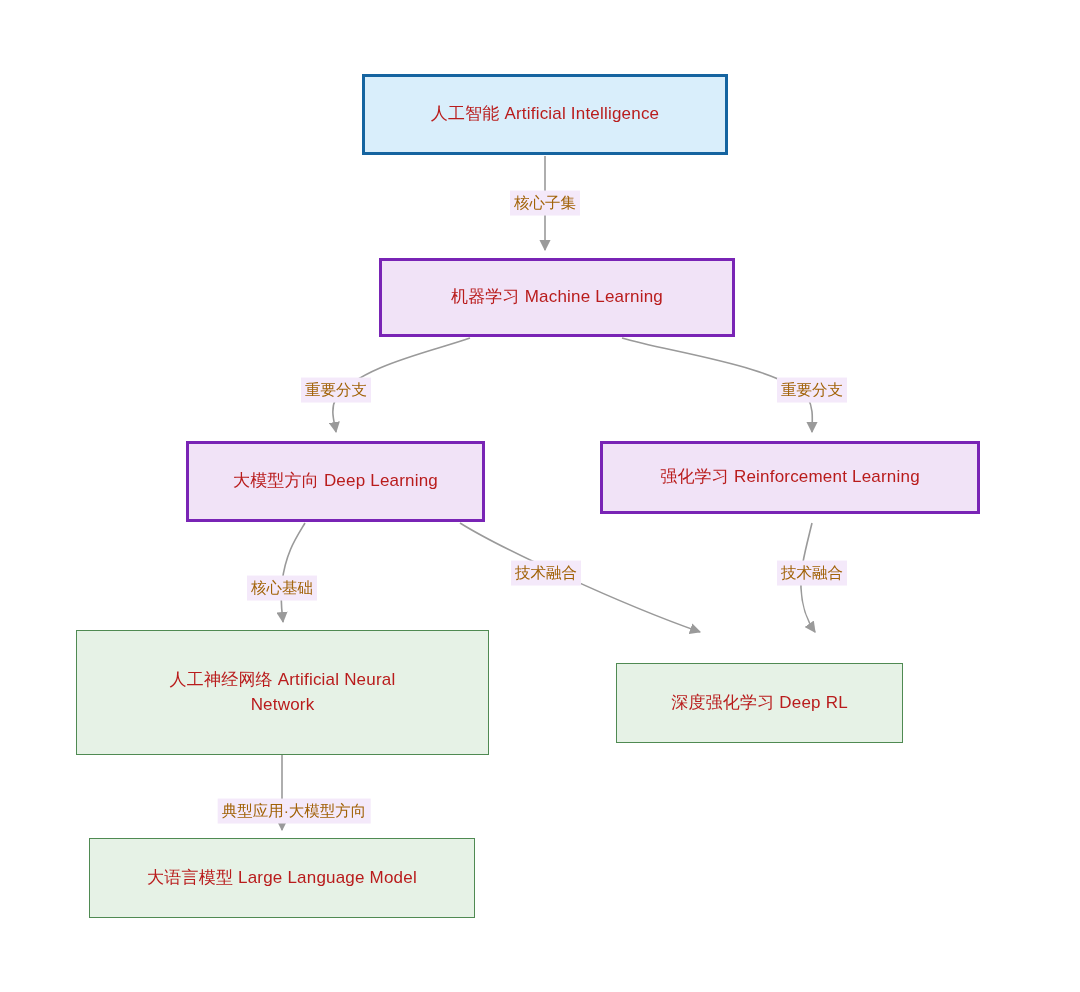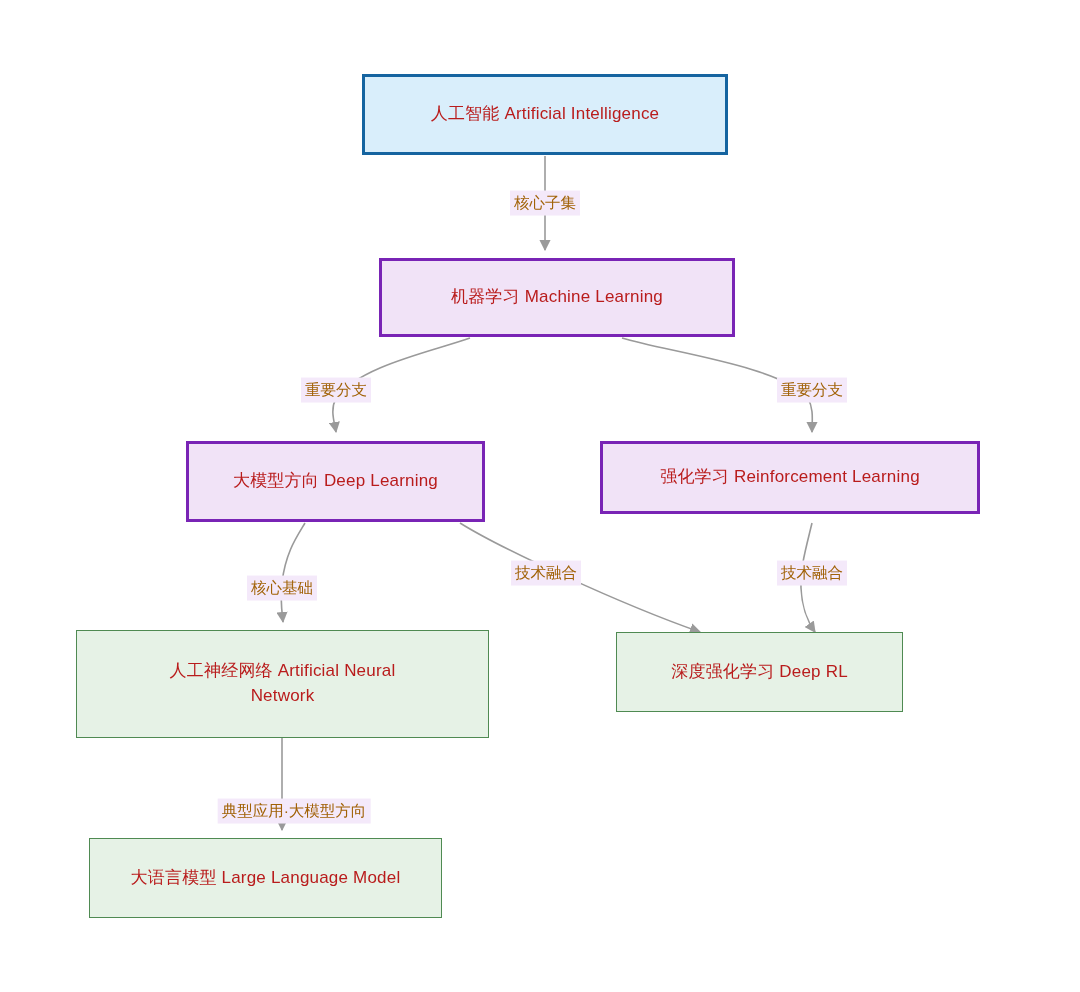--- a/index.html
+++ b/index.html
@@ -94,28 +94,28 @@
       </div>
       <div class="node n-purple" style="left: 379px; top: 258px; width: 356px; height: 79px;">
         <span class="node-label">机器学习 Machine Learning</span>
       </div>
       <div class="node n-purple" style="left: 186px; top: 441px; width: 299px; height: 81px;">
         <span class="node-label">大模型方向 Deep Learning</span>
       </div>
       <div class="node n-purple" style="left: 600px; top: 441px; width: 380px; height: 73px;">
         <span class="node-label">强化学习 Reinforcement Learning</span>
       </div>
-      <div class="node n-green" style="left: 76px; top: 630px; width: 413px; height: 108px;">
+      <div class="node n-green" style="left: 76px; top: 630px; width: 413px; height: 125px;">
         <span class="node-label">人工神经网络 Artificial Neural
 Network</span>
       </div>
-      <div class="node n-green" style="left: 616px; top: 632px; width: 287px; height: 80px;">
+      <div class="node n-green" style="left: 616px; top: 663px; width: 287px; height: 80px;">
         <span class="node-label">深度强化学习 Deep RL</span>
       </div>
-      <div class="node n-green" style="left: 89px; top: 838px; width: 353px; height: 80px;">
+      <div class="node n-green" style="left: 89px; top: 838px; width: 386px; height: 80px;">
         <span class="node-label">大语言模型 Large Language Model</span>
       </div>
     </div>
   <div id="edge-label-layer">
       <div class="edge-label" style="left: 545px; top: 203px;">核心子集</div>
       <div class="edge-label" style="left: 336px; top: 390px;">重要分支</div>
       <div class="edge-label" style="left: 812px; top: 390px;">重要分支</div>
       <div class="edge-label" style="left: 282px; top: 588px;">核心基础</div>
       <div class="edge-label" style="left: 546px; top: 573px;">技术融合</div>
       <div class="edge-label" style="left: 812px; top: 573px;">技术融合</div>

